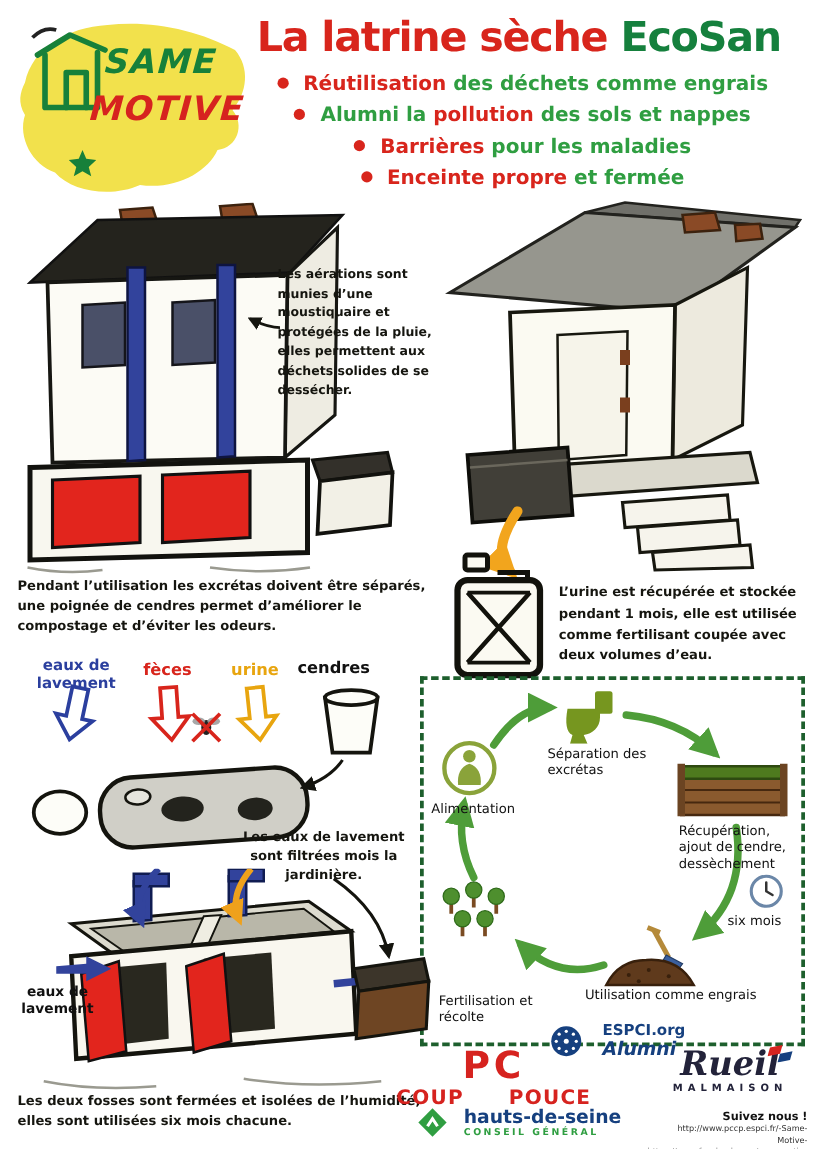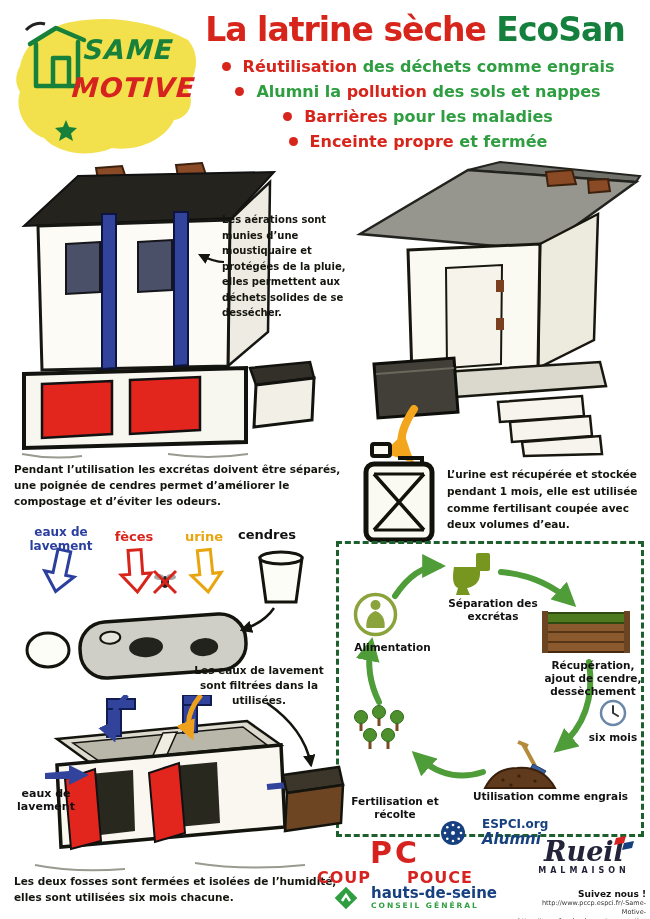--- a/index.html
+++ b/index.html
@@ -33,21 +33,21 @@
   
   .lbl{position:absolute;font-weight:800;text-align:center;line-height:1.15;}
   .lbl-eaux{left:26px;top:526px;width:70px;font-size:12px;color:#2b3f9e;}
   .lbl-feces{left:106px;top:530px;width:56px;font-size:13px;color:#d8251c;}
   .lbl-urine{left:178px;top:530px;width:52px;font-size:13px;color:#e8a50f;}
   .lbl-cendres{left:234px;top:528px;width:66px;font-size:13px;color:#111;}
   .lbl-eaux2{left:14px;top:788px;width:64px;font-size:11px;color:#111;}
 
   
   .cycle-box{position:absolute;left:336px;top:541px;width:302px;height:290px;border:3px dashed #1d5f2d;}
-  .cyc{position:absolute;font-size:10.5px;font-weight:bold;text-align:center;color:#111;line-height:1.25;}
+  .cyc{position:absolute;font-size:10.5px;font-weight:normal;color:#111;line-height:1.25;}
   .cyc-sep{left:438px;top:597px;width:110px;}
   .cyc-alim{left:345px;top:641px;width:95px;}
   .cyc-recu{left:543px;top:659px;width:100px;}
   .cyc-six{left:582px;top:731px;width:62px;}
   .cyc-fert{left:340px;top:795px;width:88px;padding-left:11px;}
   .cyc-util{left:468px;top:790px;width:165px;}
 
   
   .pc-logo{position:absolute;left:350px;top:838px;width:90px;text-align:center;}
   .pc-big{font-size:30px;font-weight:800;color:#d6231f;letter-spacing:3px;line-height:1;}
@@ -270,21 +270,21 @@
       <circle cx="30" cy="49" r="1.6" fill="#38200c"></circle>
   </svg>
 
   <div class="cyc cyc-sep">Séparation des excrétas</div>
   <div class="cyc cyc-alim">Alimentation</div>
   <div class="cyc cyc-recu">Récupération, ajout de cendre, dessèchement</div>
   <div class="cyc cyc-six">six mois</div>
   <div class="cyc cyc-fert">Fertilisation et récolte</div>
   <div class="cyc cyc-util">Utilisation comme engrais</div>
 
-  <div class="ann ann-jardiniere">Les eaux de lavement sont filtrées dans la utilisées.</div>
+  <div class="ann ann-jardiniere">Les eaux de lavement sont filtrées mois la jardinière.</div>
 
   <svg class="abs" style="left:15px;top:695px;" width="332" height="190" viewBox="0 0 332 190">
     <defs>
       <marker id="mkBl2" viewBox="0 0 10 10" refX="7" refY="5" markerWidth="4" markerHeight="4" orient="auto">
           <path d="M0,0 L10,5 L0,10 z" fill="#32439c"></path>
         </marker>
       <marker id="mkOr2" viewBox="0 0 10 10" refX="7" refY="5" markerWidth="4" markerHeight="4" orient="auto">
           <path d="M0,0 L10,5 L0,10 z" fill="#efa11c"></path>
         </marker>
       <marker id="mkBk2" viewBox="0 0 10 10" refX="8" refY="5" markerWidth="5" markerHeight="5" orient="auto">

